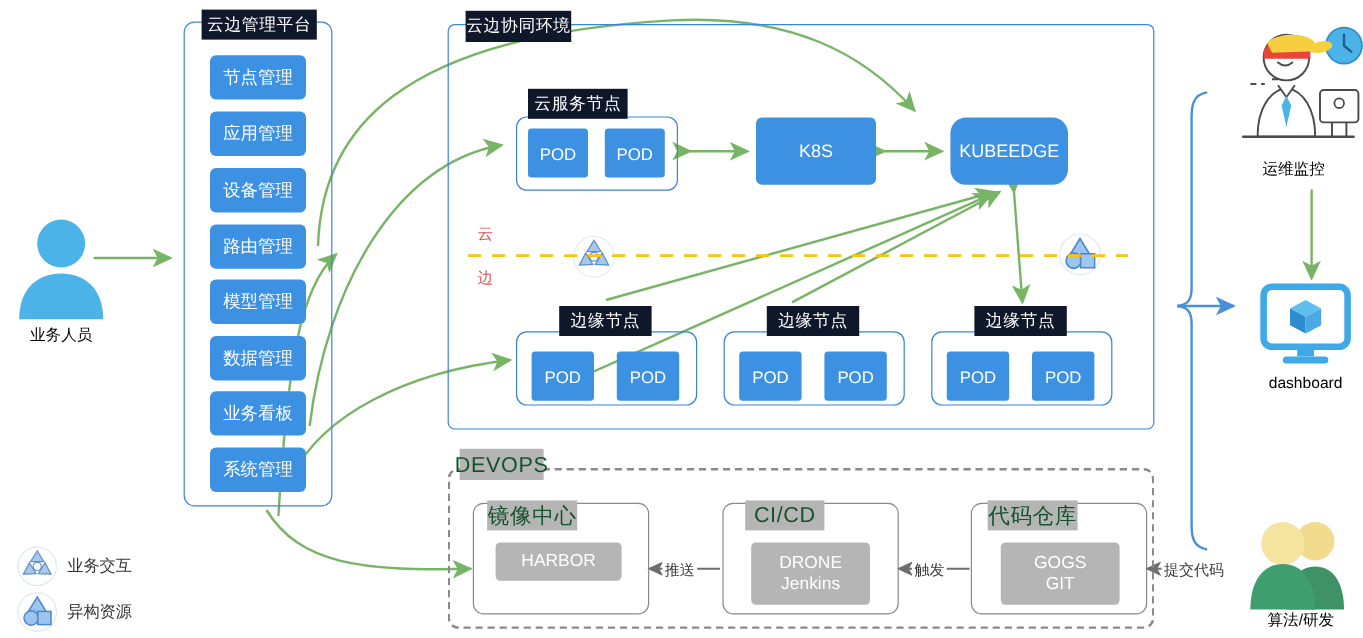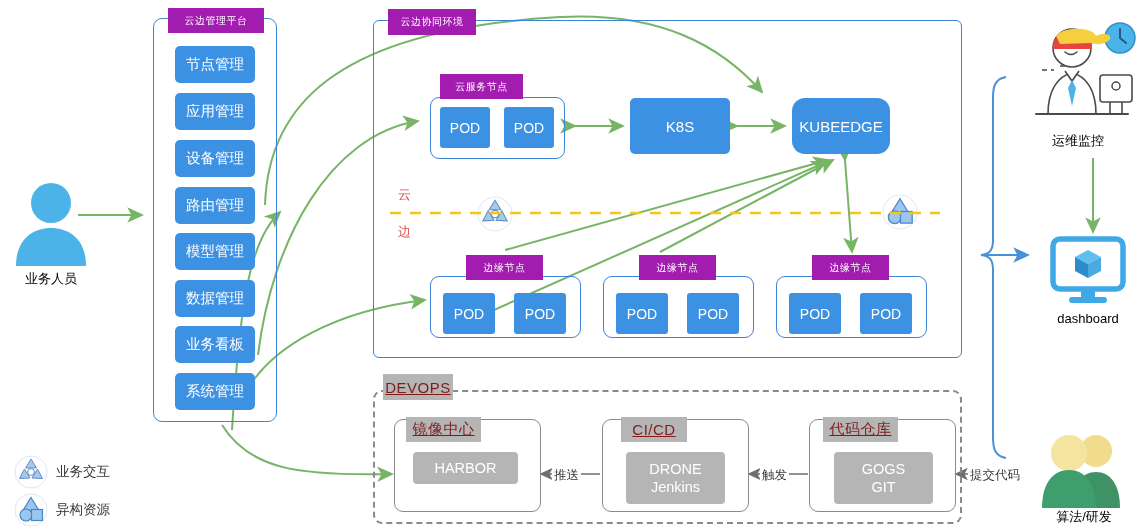--- a/index.html
+++ b/index.html
@@ -10,28 +10,28 @@
   #stage{
     position:relative;
     width:1136px;height:532px;
     background:#fff;
     overflow:hidden;
   }
   .abs{position:absolute;box-sizing:border-box;}
 
   
   .tag{
-    background:#a21caf;
+    background:#0f172a;
     color:#ffffff;
-    font-size:10px;
+    font-size:14px;
     display:flex;align-items:center;justify-content:center;
     letter-spacing:.5px;
     z-index:6;
   }
-  .tag.gray{background:#b5b5b5;color:#7f1d1d;font-size:15px;text-decoration:underline;}
+  .tag.gray{background:#b5b5b5;color:#14532d;font-size:18px;}
 
   
   .panel{
     border:1.6px solid #3c84d6;
     border-radius:9px;
     background:transparent;
     z-index:2;
   }
   .panel.dashed{
     border:2px dashed #8a8a8a;

